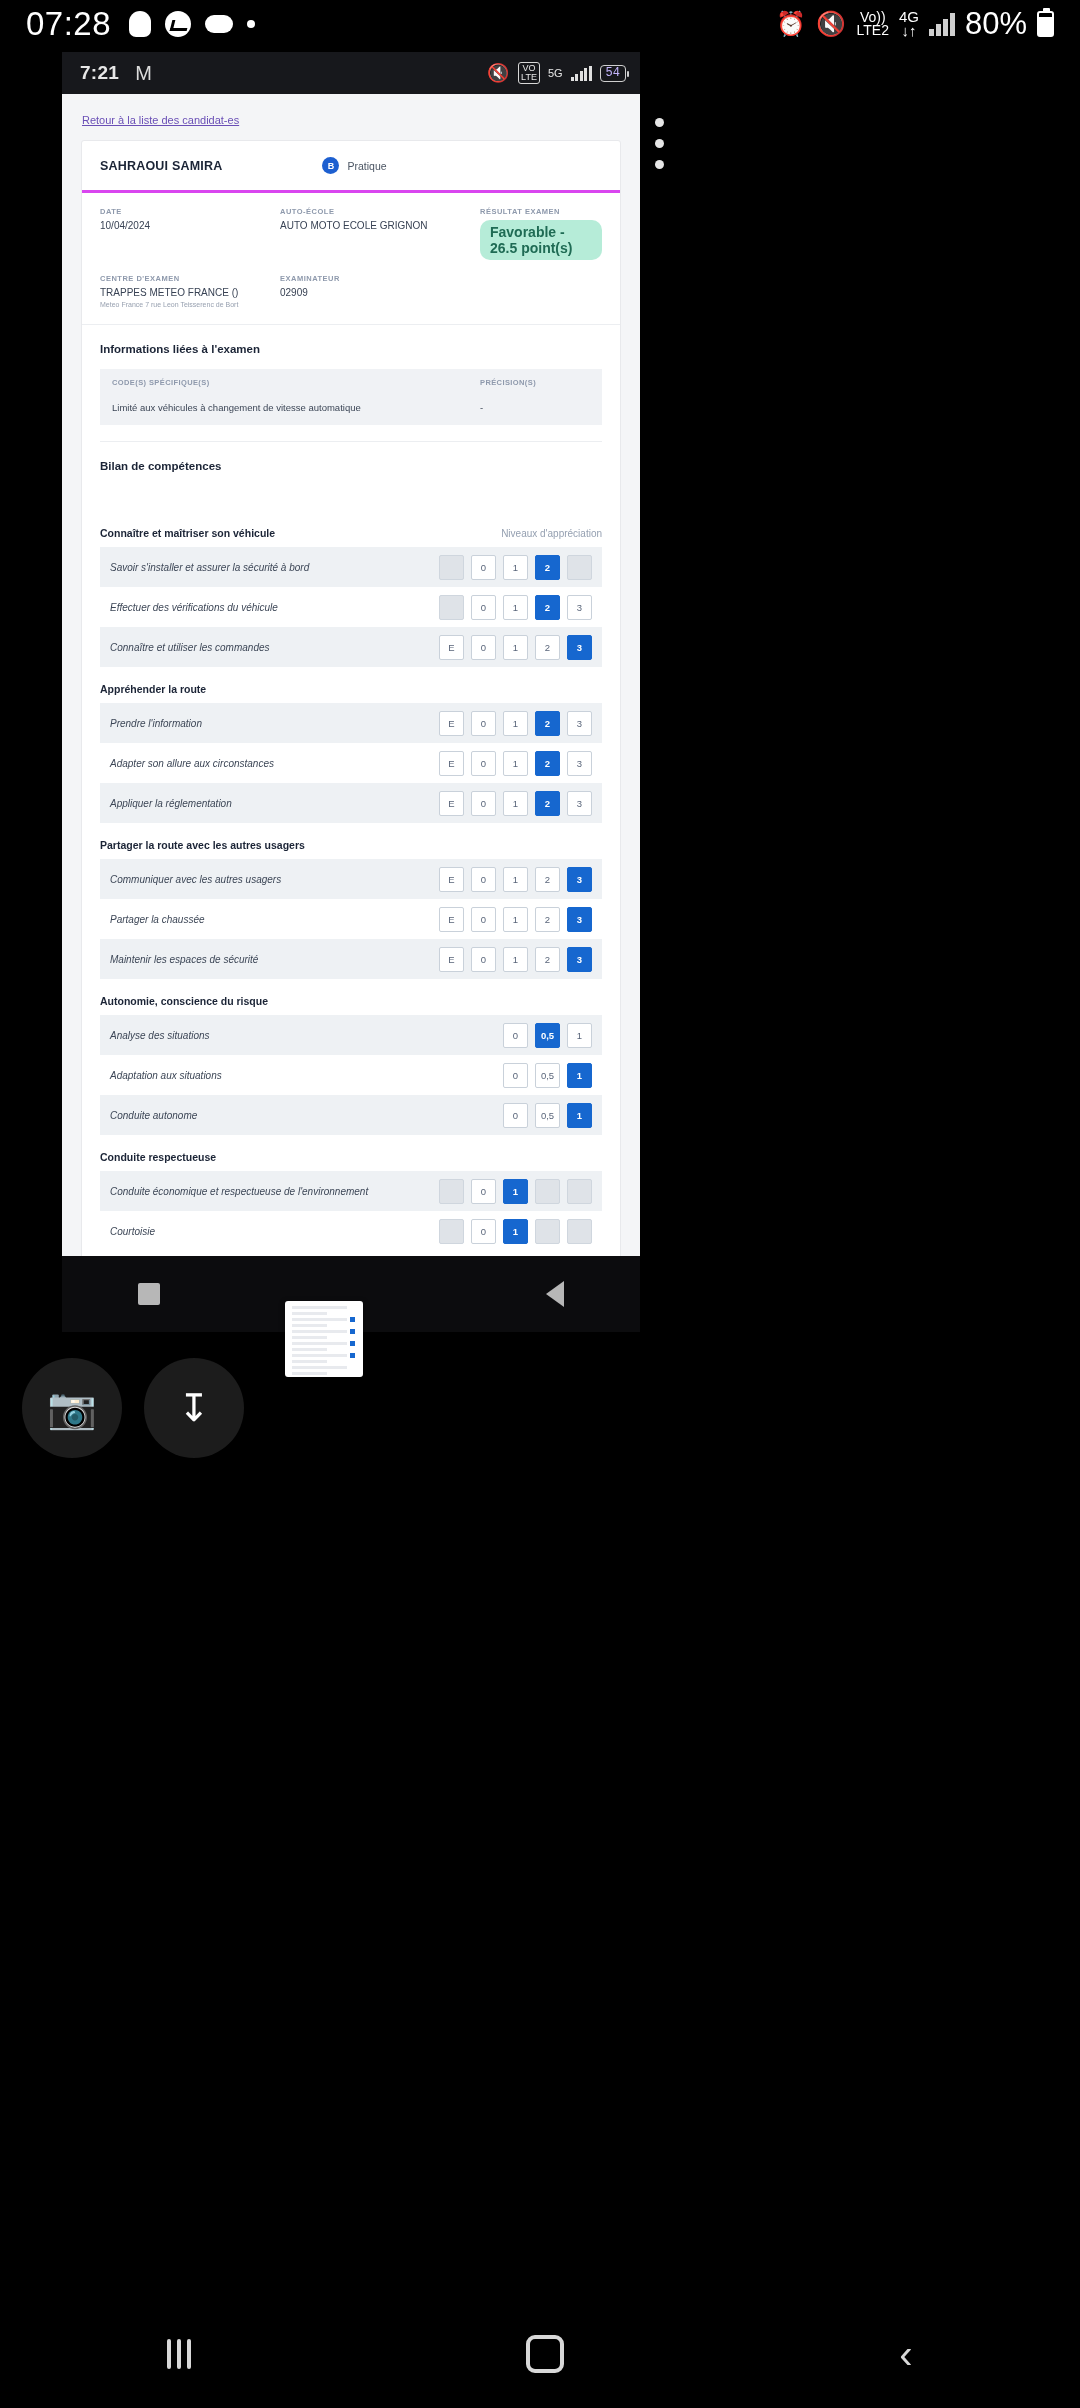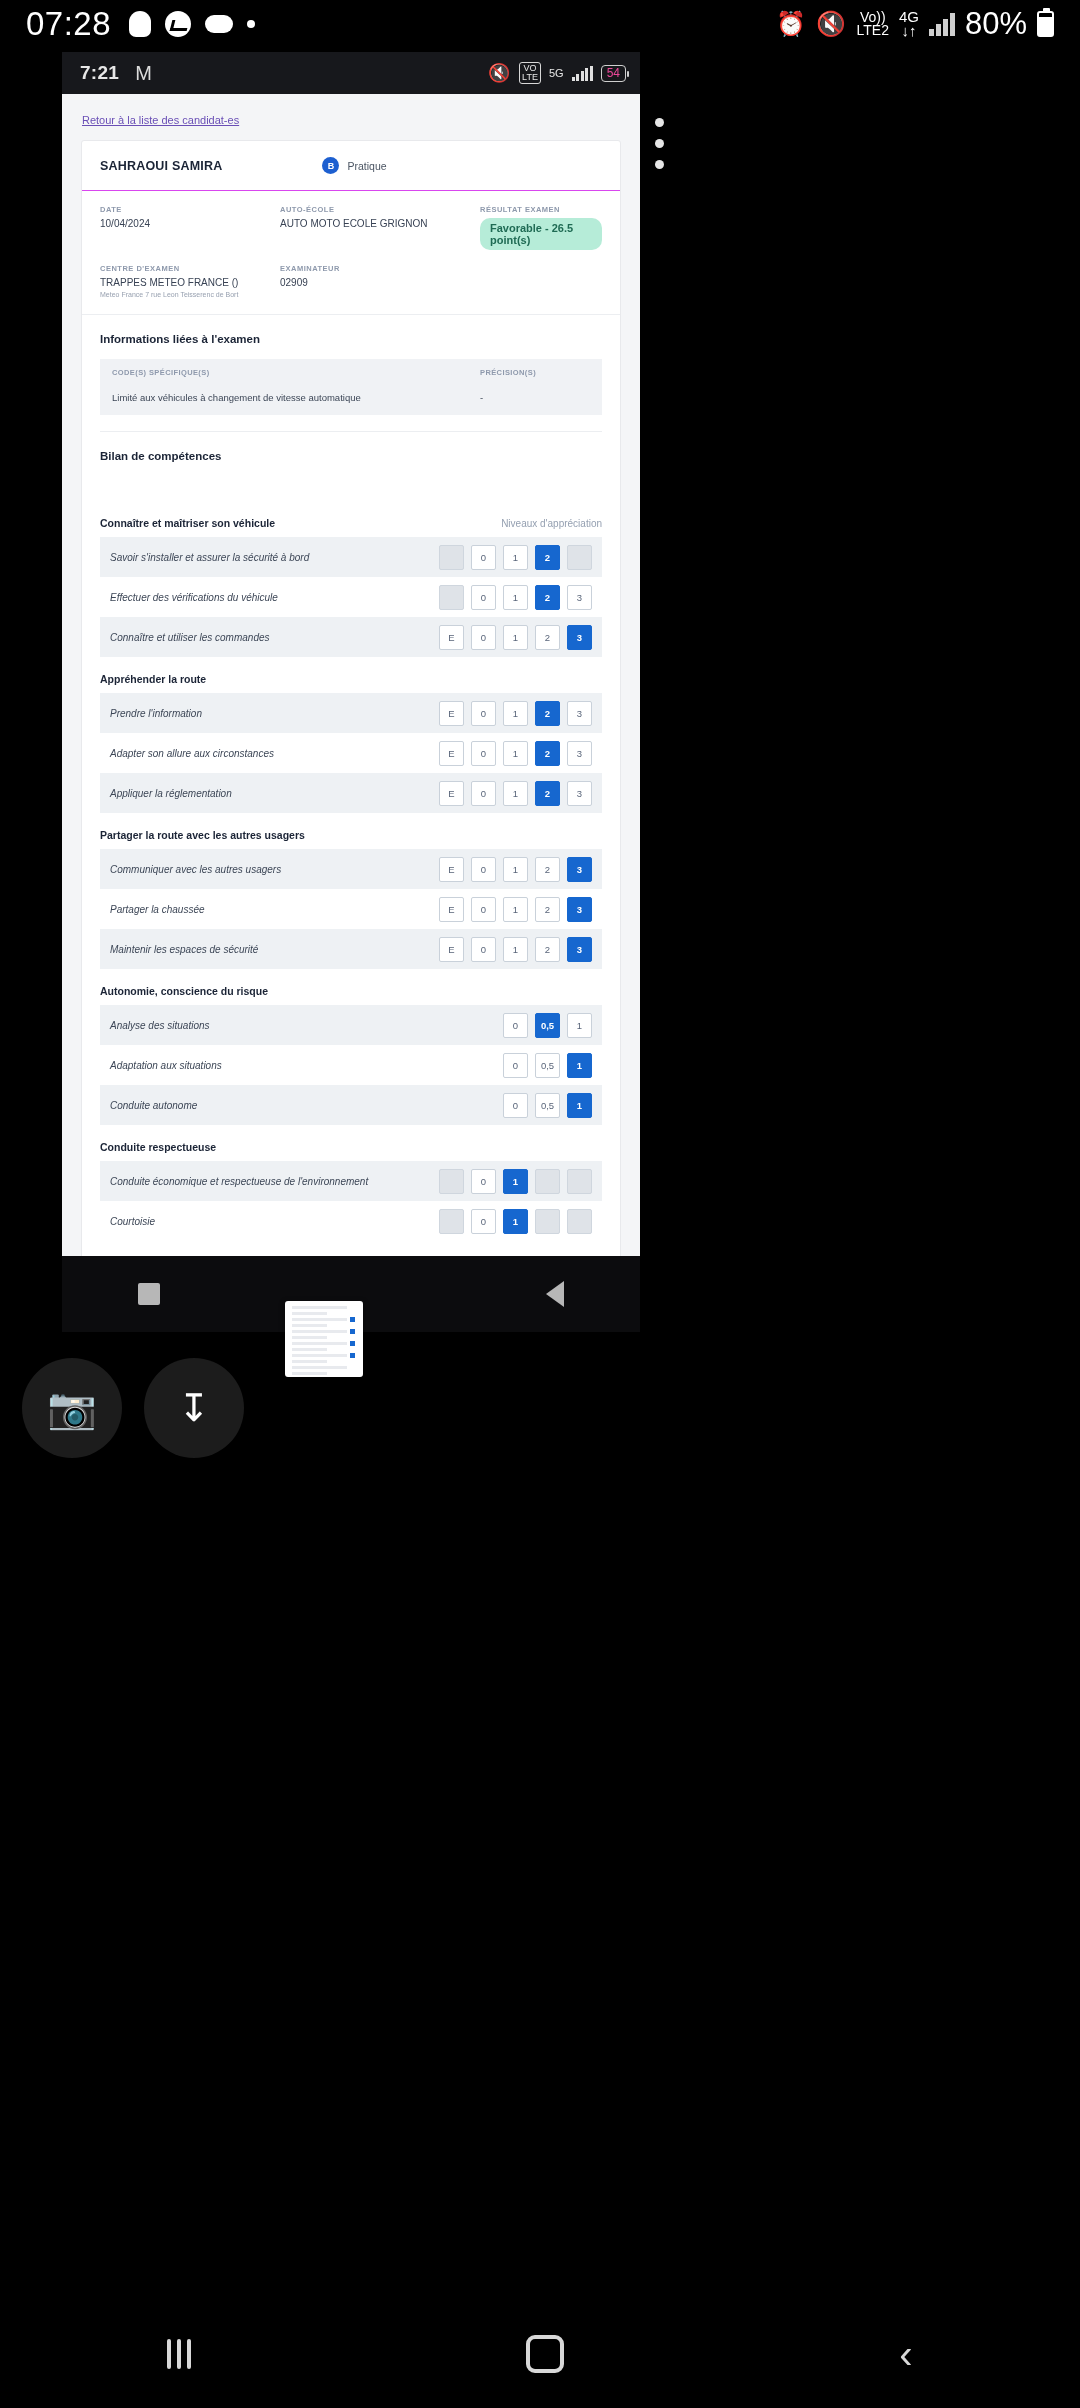--- a/index.html
+++ b/index.html
@@ -85,58 +85,58 @@
     border: 1.5px solid #d8d8d8; border-radius: 3px; padding: 1px 2px;
     font-size: 9px; line-height: 9px; text-align: center;
   }
   .in-bars { display:flex; align-items:flex-end; gap:1.5px; height:15px; }
   .in-bars i { width:3px; background:#e0e0e0; display:block; }
   .in-bars i:nth-child(1){height:4px}.in-bars i:nth-child(2){height:7px}
   .in-bars i:nth-child(3){height:10px}.in-bars i:nth-child(4){height:13px}
   .in-bars i:nth-child(5){height:15px}
   .in-batt {
     border:1.5px solid #cfcfcf; border-radius:4px; padding:1px 5px;
-    font-size:12px; line-height:13px; color:#ec4899; position:relative;
+    font-size:12px; line-height:13px; color:#c4b5fd; position:relative;font-family:Liberation Mono, monospace;
   }
   .in-batt::after{content:"";position:absolute;right:-4px;top:5px;width:2px;height:6px;background:#cfcfcf;border-radius:1px}
 
   
   .page { background:#f4f5f7; padding: 0 0 0 0; height: calc(1280px - 54px); position:relative; }
   .backlink {
     color:#6a4fb6; font-size: 11px; text-decoration: underline;
     padding: 20px 0 0 20px; display:inline-block;
   }
   .card {
     background:#fff; margin: 12px 19px 0 19px; border:1px solid #e8e9ec;
     border-radius: 3px;
   }
   .cand-head {
     display:flex; align-items:center; padding: 16px 18px;
-    border-bottom: 1px solid #d946ef;
+    border-bottom: 3px solid #d946ef;
   }
   .cand-name { font-size: 12.5px; font-weight: 700; color:#1b2436; letter-spacing:.2px; }
   .badge-cat { display:flex; align-items:center; gap:8px; margin-left: 100px; }
   .cat-circle {
     width:17px; height:17px; border-radius:50%; background:#1d5fd0; color:#fff;
     font-size:9px; display:flex; align-items:center; justify-content:center; font-weight:700;
   }
   .cat-label { font-size: 10.5px; color:#4b5563; }
 
   .info-grid { padding: 14px 18px 16px 18px; border-bottom:1px solid #eceef1; }
   .info-row { display:flex; margin-bottom: 14px; }
   .info-row:last-child { margin-bottom: 0; }
   .info-cell { flex: 0 0 180px; }
   .info-cell.wide { flex: 0 0 200px; }
   .info-cell.last { flex: 1; }
   .lbl { font-size: 7.5px; color:#8e99ac; letter-spacing:.5px; font-weight:700; margin-bottom:4px; }
   .val { font-size: 10px; color:#384254; }
   .sub { font-size: 7px; color:#98a1b0; margin-top:3px; }
   .pill {
     display:inline-block; background:#b6ecd8; color:#1f6b54;
-    font-size: 11px; font-weight: 700; padding: 4px 10px; border-radius: 10px;
+    font-size: 14px; font-weight: 700; padding: 4px 10px; border-radius: 10px;
   }
 
   .sec-title {
     font-size: 11.5px; font-weight:700; color:#1b2436;
     padding: 18px 18px 14px 18px;
   }
   .codes-table { margin: 0 18px 16px 18px; }
   .codes-head {
     background:#f0f2f5; display:flex; padding: 9px 12px;
     font-size:7.5px; color:#8e99ac; font-weight:700; letter-spacing:.4px;

